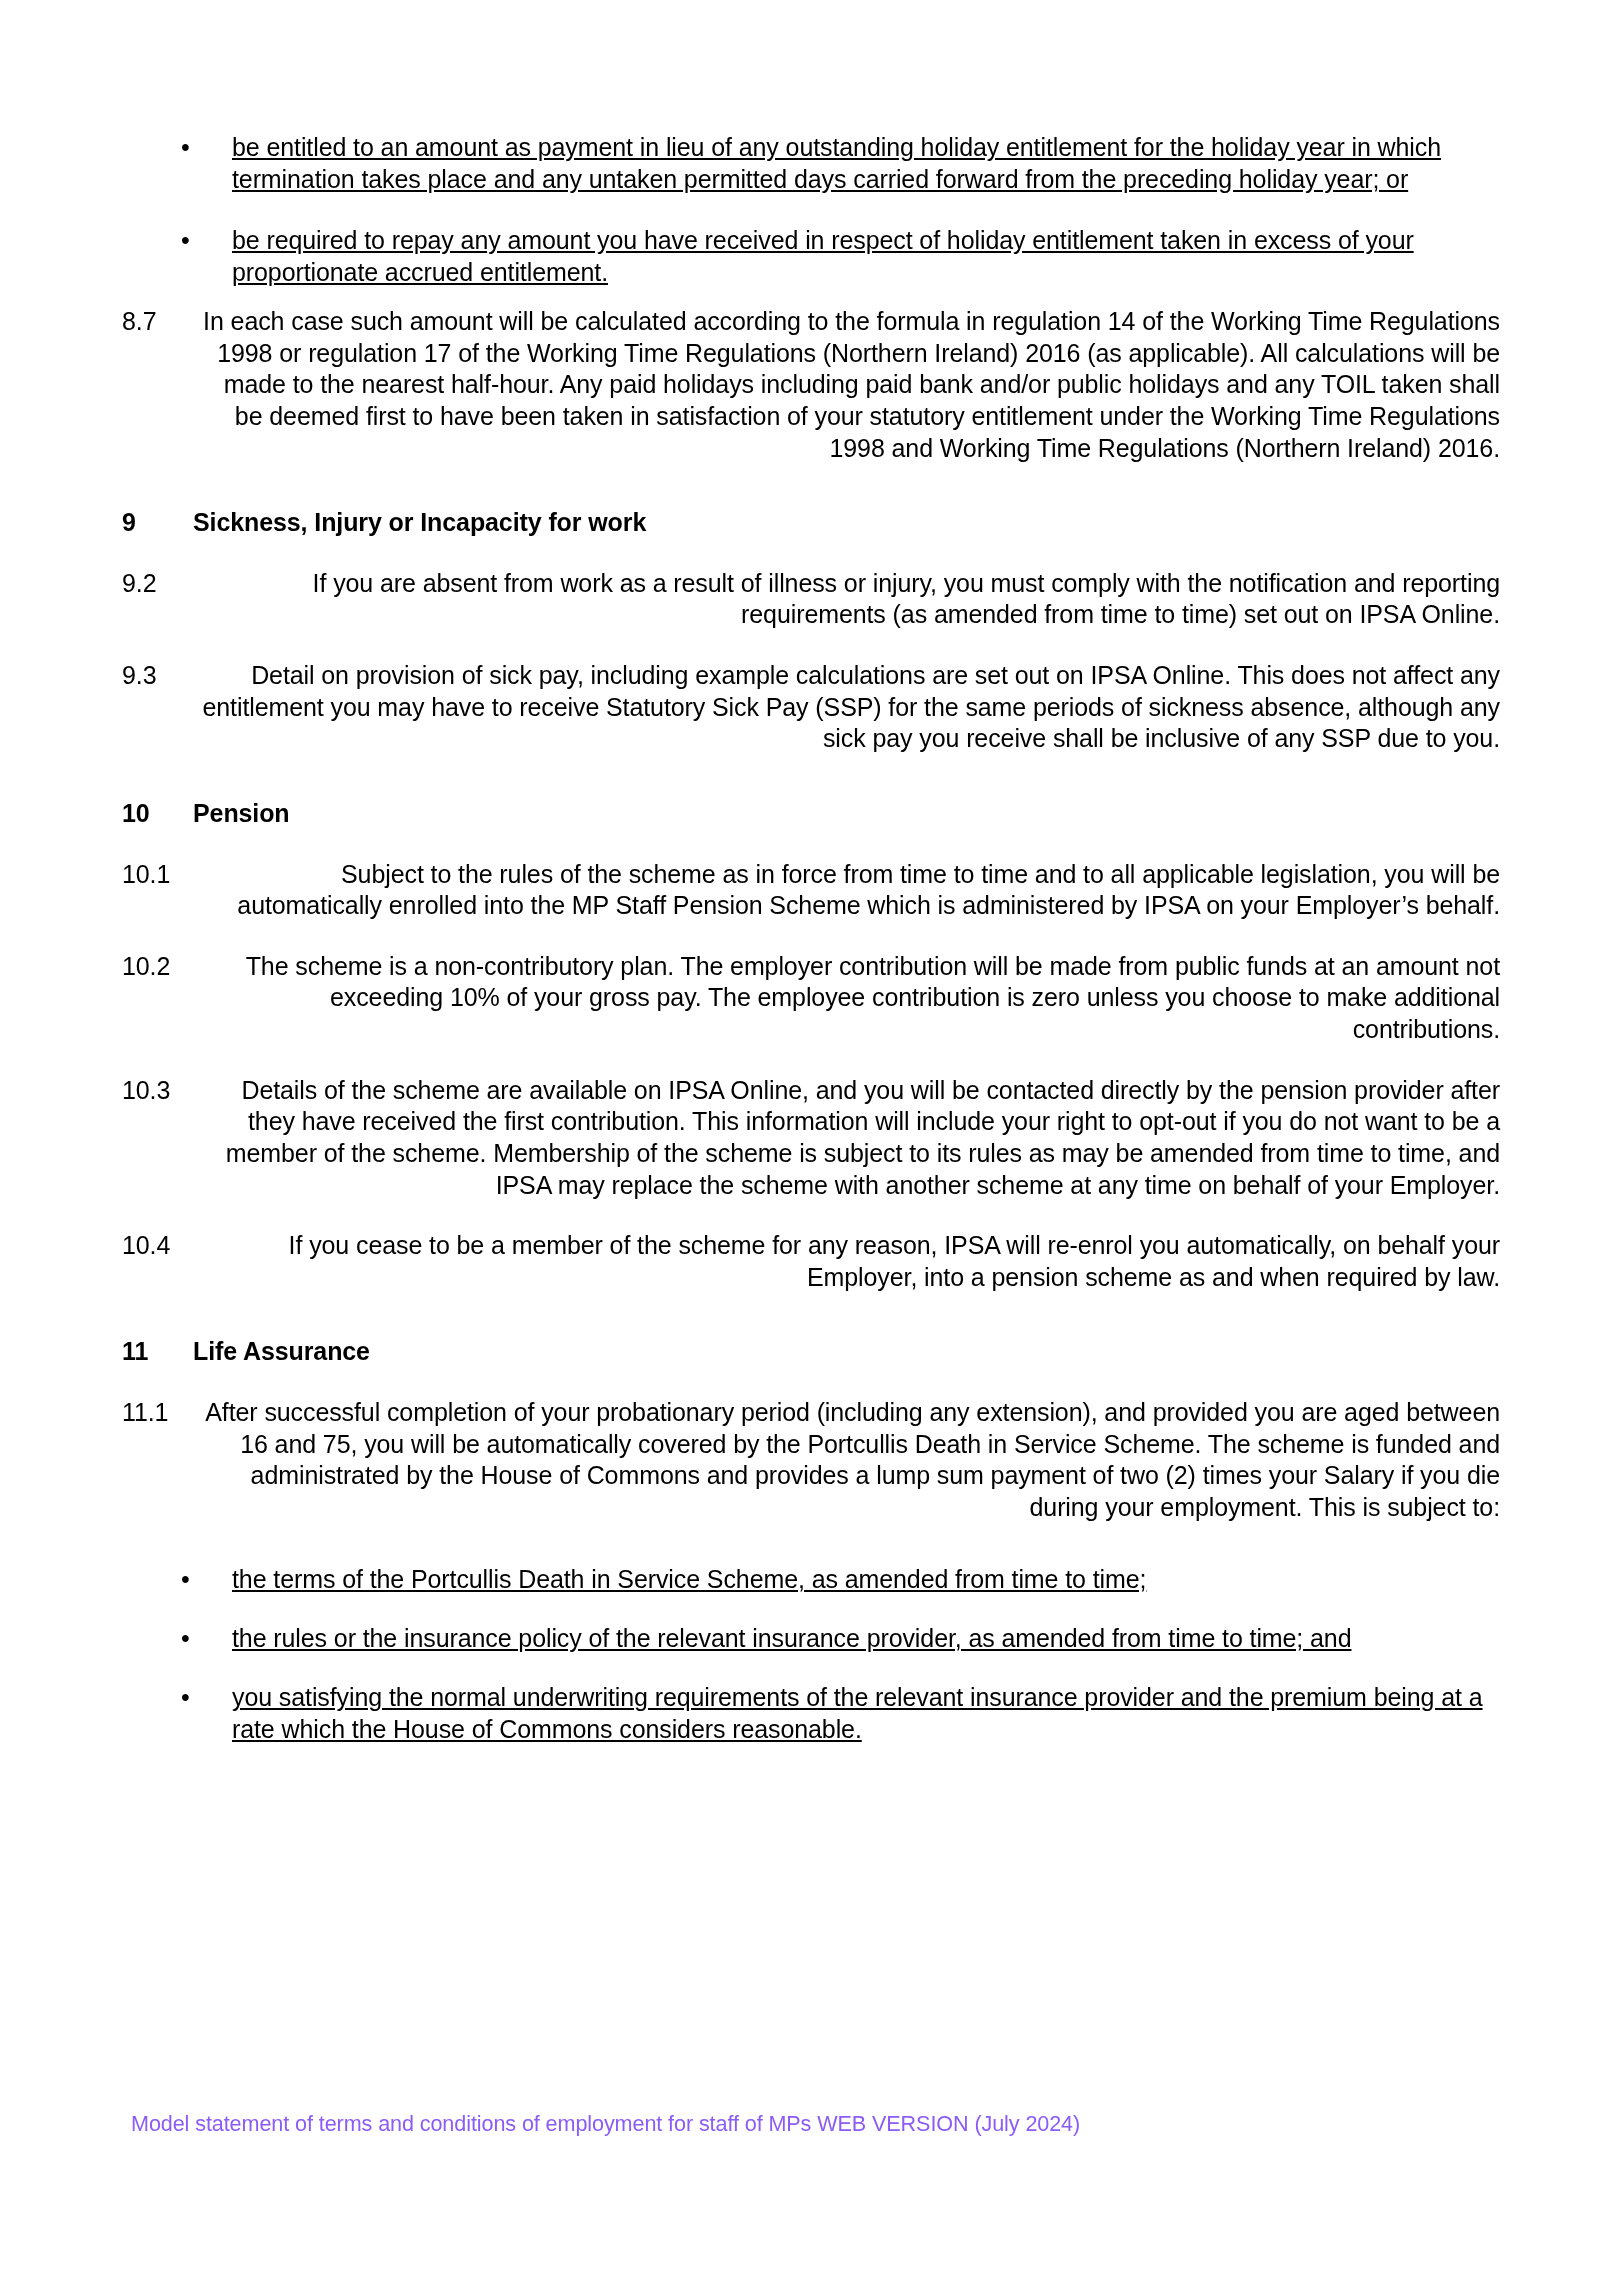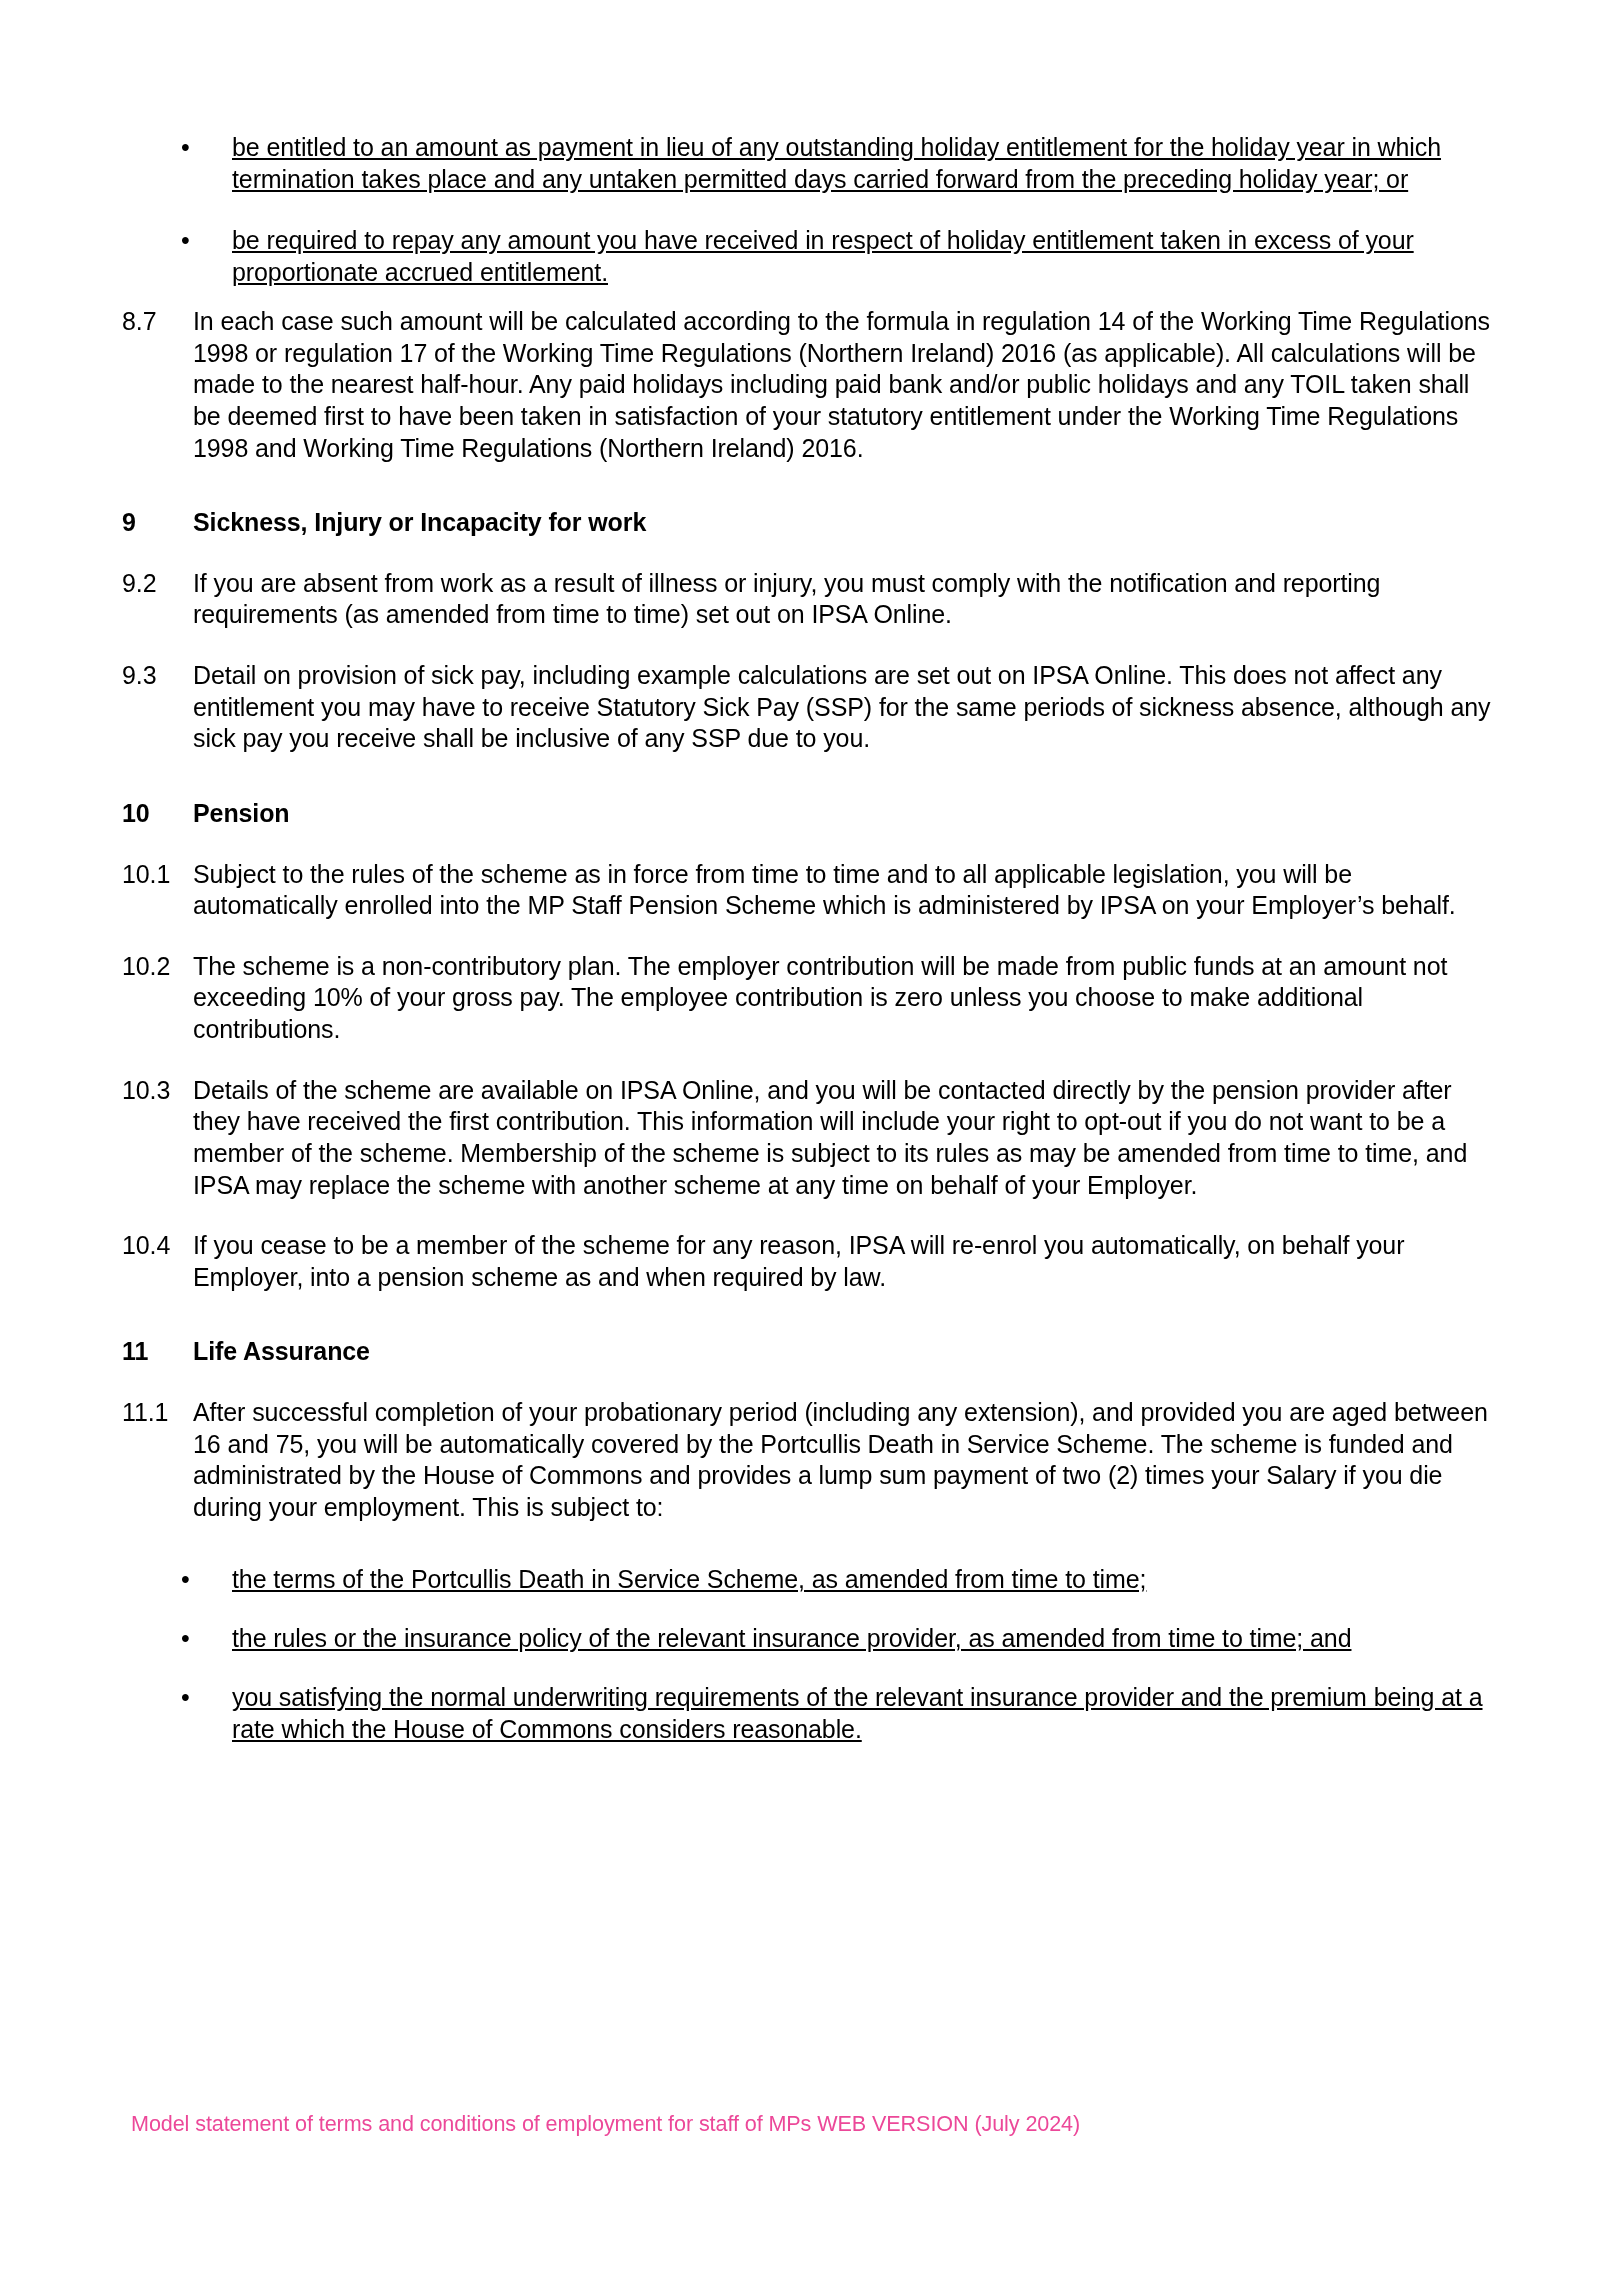--- a/index.html
+++ b/index.html
@@ -36,21 +36,21 @@
     margin: 0 0 29px 0;
   }
   .clause .num {
     flex: 0 0 auto;
     width: 71px;
     text-align: left;
     white-space: nowrap;
   }
   .clause .txt {
     flex: 1 1 auto;
-    text-align: left;
+    text-align: right;
   }
 
   
   .heading {
     display: flex;
     align-items: flex-start;
     font-weight: bold;
     margin: 0 0 29px 0;
   }
   .heading .num {
@@ -93,21 +93,21 @@
   .gap-sm { height: 11.8px; }
   .gap-md { height: 17.6px; }
 
   
   .footer {
     position: absolute;
     left: 131px;
     top: 2111px;
     width: 1372px;
     font-size: 21.6px;
-    color: #ec4899;
+    color: #8b5cf6;
     letter-spacing: -0.1px;
     white-space: nowrap;
   }
 </style>
 </head>
 <body>
 
 <div class="page">
   <div class="doc-body">
 

